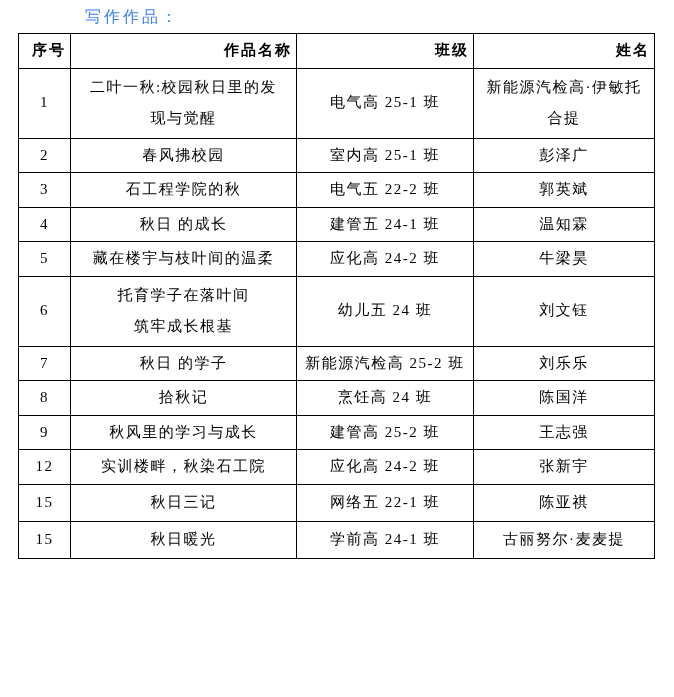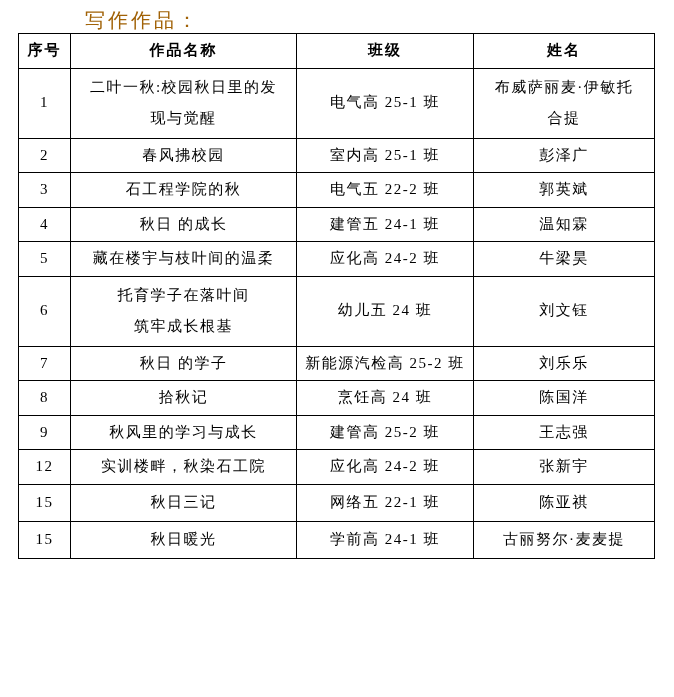--- a/index.html
+++ b/index.html
@@ -8,23 +8,23 @@
     width: 674px;
     height: 697px;
     position: relative;
     font-family: "Liberation Serif", "DejaVu Serif", serif;
     color: #000000;
   }
   .page-title {
     position: absolute;
     left: 85px;
     top: 7px;
-    font-size: 20px;
+    font-size: 16px;
     letter-spacing: 3px;
-    color: #a16207;
+    color: #3b82f6;
     white-space: nowrap;
   }
   table.works {
     position: absolute;
     left: 18px;
     top: 33px;
     width: 636px;
     border-collapse: collapse;
     table-layout: fixed;
   }
@@ -37,20 +37,21 @@
     line-height: 2.1;
     padding: 1px 4px;
     white-space: pre-line;
     overflow: hidden;
   }
   table.works th {
     font-weight: bold;
     font-size: 15px;
     height: 33px;
     letter-spacing: 2px;
+    text-align: right;
   }
   col.c-no    { width: 52px; }
   col.c-title { width: 226px; }
   col.c-class { width: 177px; }
   col.c-name  { width: 181px; }
   tr.r-single { height: 34px; }
   tr.r-double { height: 70px; }
   tr.r-tall   { height: 37px; }
   td.cell-no { letter-spacing: 0; }
 </style>
@@ -73,21 +74,21 @@
       <th>班级</th>
       <th>姓名</th>
     </tr>
   </thead>
   <tbody>
       <tr class="r-double">
         <td class="cell-no">1</td>
         <td class="cell-title">二叶一秋:校园秋日里的发
 现与觉醒</td>
         <td class="cell-class">电气高 25-1 班</td>
-        <td class="cell-name">布威萨丽麦·伊敏托
+        <td class="cell-name">新能源汽检高·伊敏托
 合提</td>
       </tr>
       <tr class="r-single">
         <td class="cell-no">2</td>
         <td class="cell-title">春风拂校园</td>
         <td class="cell-class">室内高 25-1 班</td>
         <td class="cell-name">彭泽广</td>
       </tr>
       <tr class="r-single">
         <td class="cell-no">3</td>

